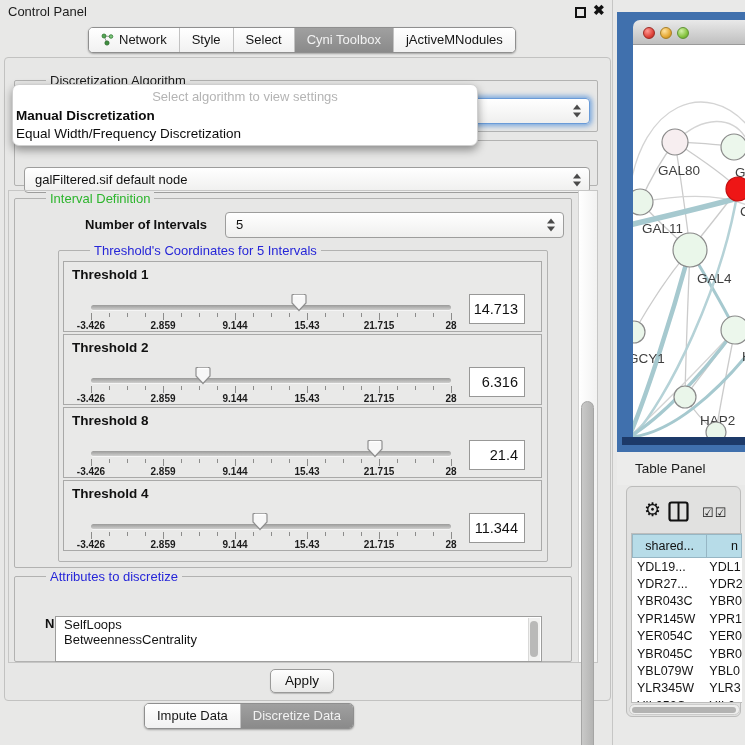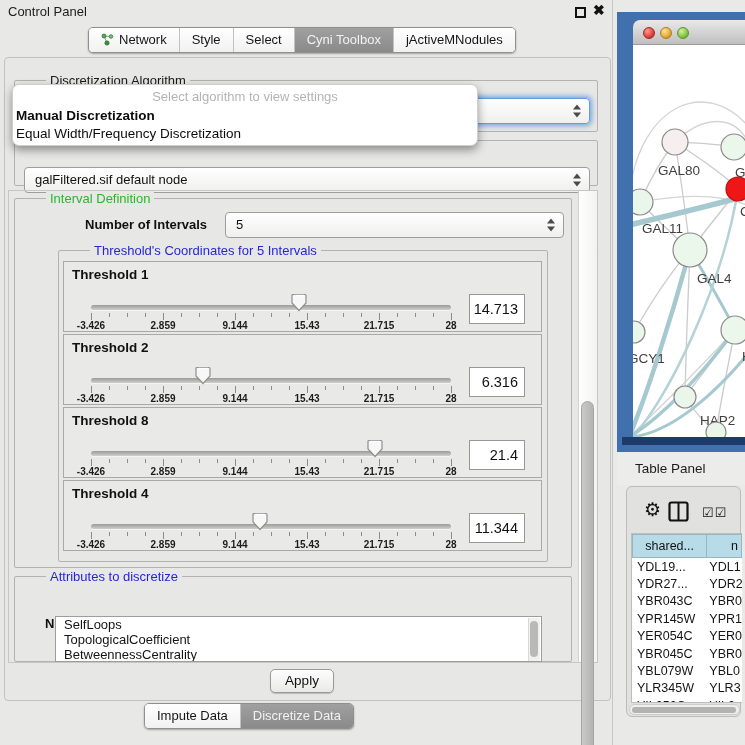--- a/index.html
+++ b/index.html
@@ -364,21 +364,20 @@
   </div>
     </div>
 
   <div class="group" style="left:14px; top:576px; width:558px; height:86px;">
     <span class="group-label lbl-blue">Attributes to discretize</span>
   </div>
   <div class="bold-label" style="left:45px; top:596px;margin-top:20px;">Numerical Attributes</div>
   <div class="listbox">
     <div>
         <div class="list-item">SelfLoops</div>
-        <div class="list-item">TopologicalCoefficient</div>
         <div class="list-item">BetweennessCentrality</div>
       </div>
     <div class="list-scroll">
       <div class="list-thumb"></div>
     </div>
   </div>
 
   <div class="apply-btn">Apply</div>
 
   <div class="seg-tabs" style="left:144px; top:703px;">

